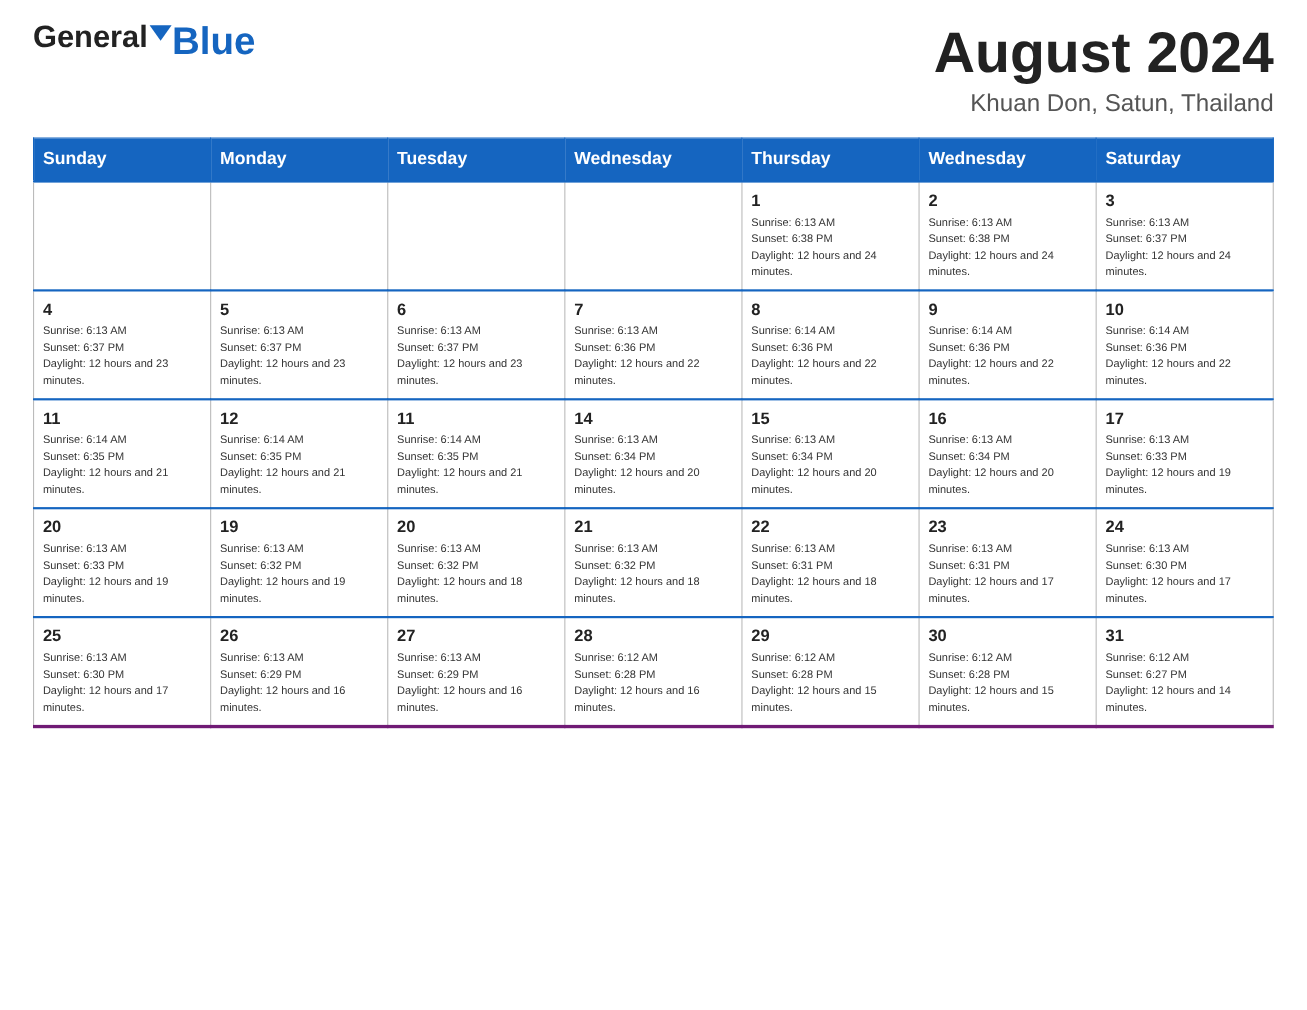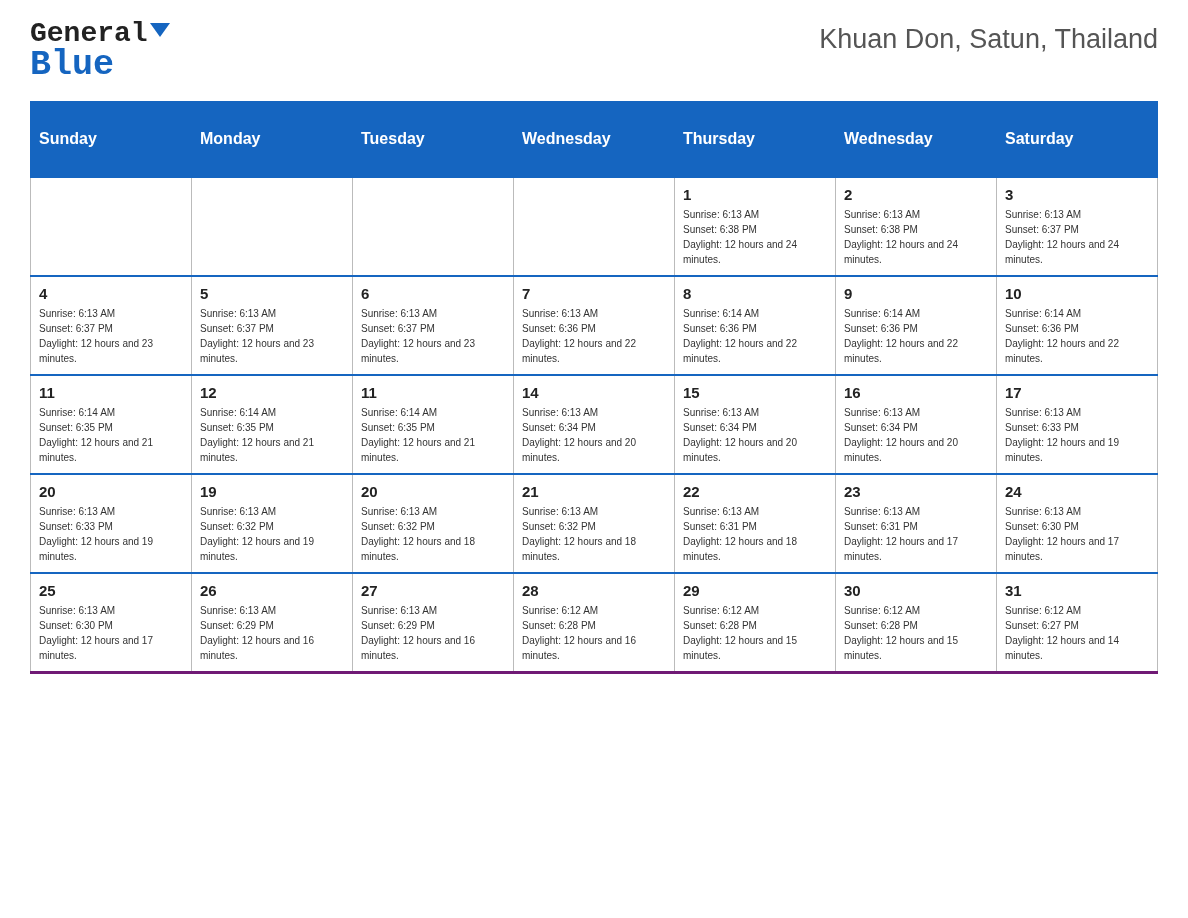--- a/index.html
+++ b/index.html
@@ -10,24 +10,23 @@
       color: #222;
     }
     .header {
       display: flex;
       justify-content: space-between;
       align-items: flex-start;
       margin-bottom: 18px;
     }
     .logo {
       display: flex;
-      flex-direction: column;
+      flex-direction: row;
       align-items: flex-start;
       line-height: 1;
-      font-family: Liberation Mono, monospace;
     }
     .logo-text {
       font-size: 28px;
       font-weight: bold;
       color: #222;
     }
     .logo-triangle {
       display: inline-block;
       width: 0;
       height: 0;
@@ -42,35 +41,35 @@
     .title-area {
       text-align: right;
     }
     .month-title {
       font-size: 52px;
       font-weight: bold;
       color: #222;
       line-height: 1.1;
     }
     .location-title {
-      font-size: 27px;
+      font-size: 22px;
       color: #555;
       margin-top: 4px;
     }
     .calendar {
       width: 100%;
       border-collapse: collapse;
       border: 1px solid #aaa;
     }
     .calendar th {
       background-color: #1565c0;
       color: #fff;
       font-size: 16px;
       font-weight: bold;
-      padding: 28px 8px;
+      padding: 10px 8px;
       text-align: left;
       border: 1px solid #1565c0;
     }
     .calendar td {
       vertical-align: top;
       padding: 8px;
       border: 1px solid #bbb;
       font-size: 13px;
       min-width: 130px;
       width: 14.28%;
@@ -103,20 +102,21 @@
 
 <div class="header">
   <div class="logo">
     <div style="display:flex; align-items:center;">
       <span class="logo-text">General</span>
       <span class="logo-triangle"></span>
     </div>
     <span class="logo-text" style="color:#1565c0; font-size:35px;">Blue</span>
   </div>
   <div class="title-area">
+    <div class="month-title">August 2024</div>
     <div class="location-title">Khuan Don, Satun, Thailand</div>
   </div>
 </div>
 
 <table class="calendar">
   <thead>
     <tr>
     <th>Sunday</th>
         <th>Monday</th>
         <th>Tuesday</th>

